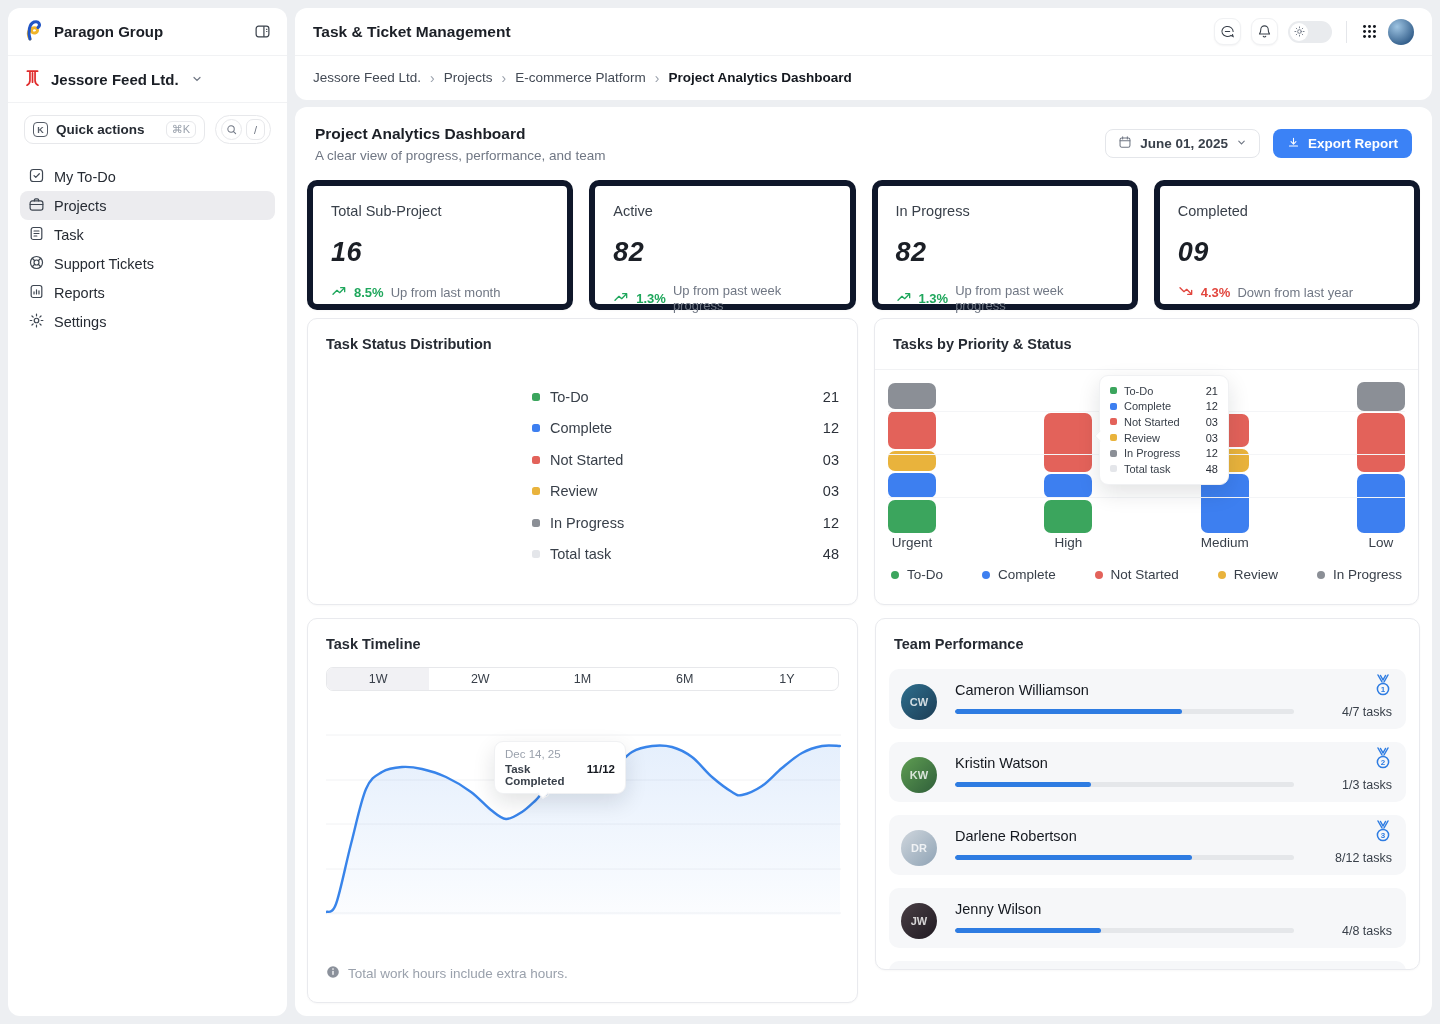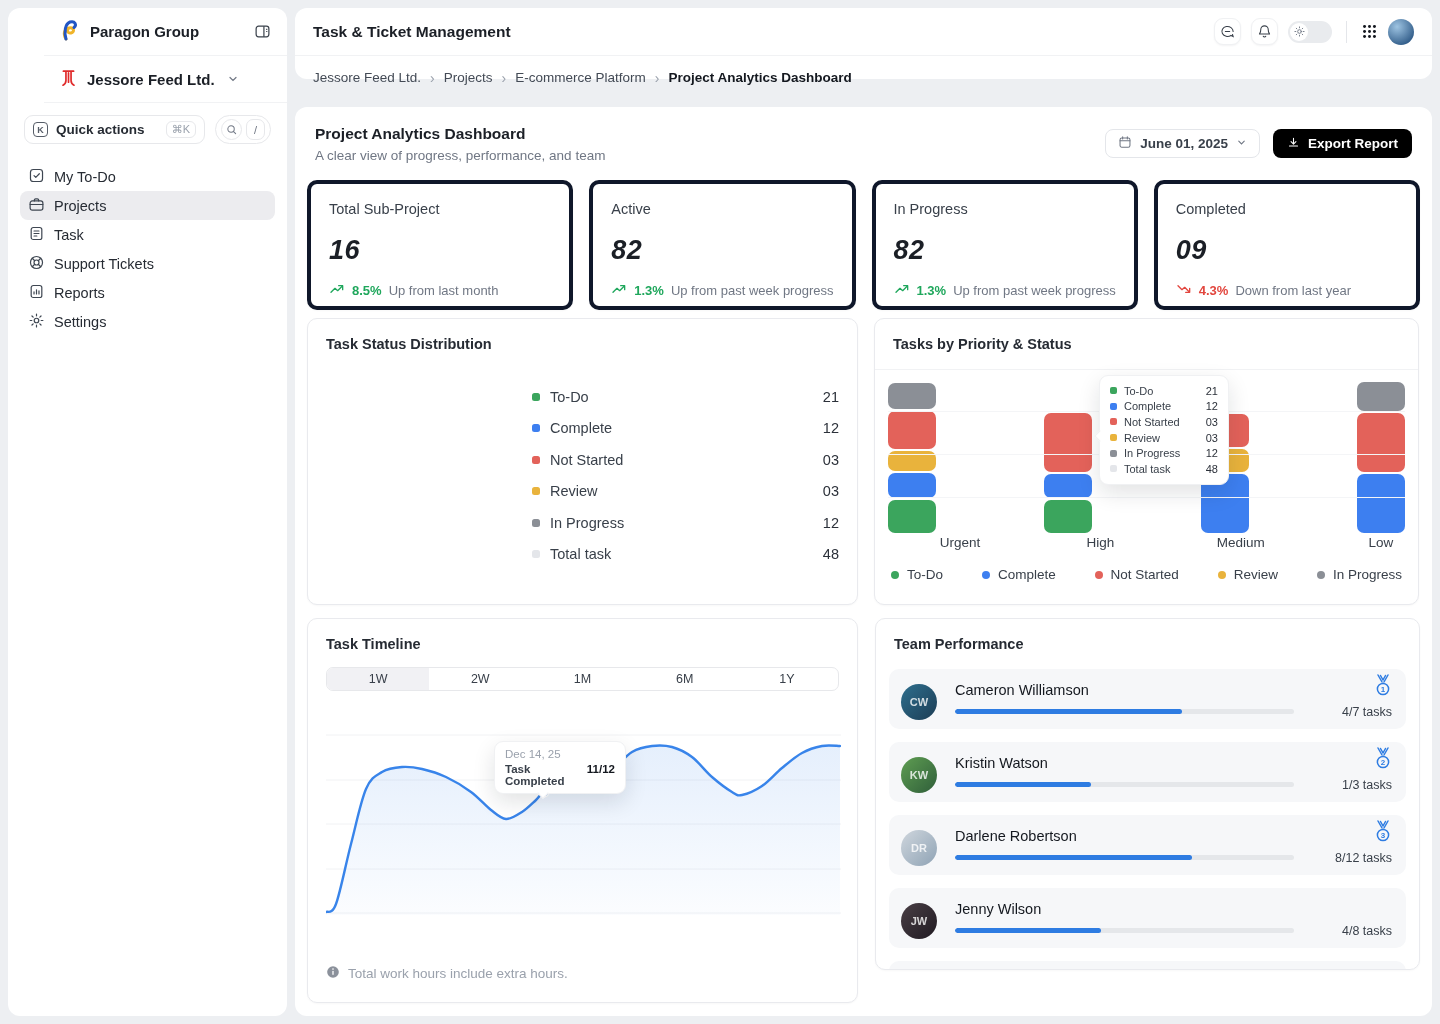--- a/index.html
+++ b/index.html
@@ -2,40 +2,40 @@
 <html><head>
 <meta charset="utf-8">
 <style>
   * { margin:0; padding:0; box-sizing:border-box; }
   html,body { width:1440px; height:1024px; font-family:"Liberation Sans", sans-serif; background:#edeff2; color:#1b1f26; }
   .screen { position:relative; width:1440px; height:1024px; overflow:hidden; }
   .card { background:#fff; border-radius:12px; }
 
   
   .sidebar { position:absolute; left:8px; top:8px; width:279px; height:1008px; }
-  .sb-row { display:flex; align-items:center; padding:0 16px;margin-left:36px; }
+  .sb-row { display:flex; align-items:center; padding:0 16px; }
   .sb-header { height:48px; border-bottom:1px solid #f1f2f4; justify-content:space-between; }
   .sb-brand { display:flex; align-items:center; gap:10px; font-size:15px; font-weight:700; }
   .sb-company { height:47px; border-bottom:1px solid #f1f2f4; gap:10px; font-size:15px; font-weight:700; }
   .icon-btn { display:flex; align-items:center; justify-content:center; cursor:pointer; background:none; border:none; }
   .sb-search { padding:12px 16px 10px; display:flex; gap:10px; }
   .qa-box { flex:1; height:29px; border:1px solid #e7e8eb; border-radius:9px; display:flex; align-items:center; gap:8px; padding:0 8px; }
   .qa-key { width:15px; height:15px; border:1.4px solid #565d68; border-radius:4px; font-size:9px; font-weight:700; color:#565d68; display:flex; align-items:center; justify-content:center; }
   .qa-label { flex:1; font-size:13.5px; color:#262b33; font-weight:600; }
   .qa-short { font-size:11px; color:#9aa1ac; border:1px solid #e7e8eb; border-radius:6px; padding:1px 5px; }
   .qa-icons { height:29px; border:1px solid #e7e8eb; border-radius:15px; display:flex; align-items:center; padding:0 5px; gap:4px; }
   .qa-circle { width:21px; height:21px; border:1px solid #e7e8eb; border-radius:50%; display:flex; align-items:center; justify-content:center; }
   .qa-slash { width:19px; height:21px; border:1px solid #e7e8eb; border-radius:7px; font-size:11px; color:#707784; display:flex; align-items:center; justify-content:center; }
   .sb-nav { padding:8px 12px; display:flex; flex-direction:column; }
   .nav-item { display:flex; align-items:center; gap:9px; height:29px; padding:0 8px; border-radius:8px; font-size:14.5px; color:#262b33; cursor:pointer; }
   .nav-item.active { background:#ececef; }
   .nav-item svg { flex:0 0 auto; }
 
   
-  .topcard { position:absolute; left:295px; top:8px; width:1137px; height:71px; }
+  .topcard { position:absolute; left:295px; top:8px; width:1137px; height:92px; }
   .tb-row1 { height:48px; display:flex; align-items:center; justify-content:space-between; padding:0 18px; border-bottom:1px solid #f1f2f4; }
   .tb-title { font-size:15.5px; font-weight:700; }
   .tb-right { display:flex; align-items:center; gap:10px; }
   .tb-btn { width:27px; height:27px; border:1px solid #f0f1f3; border-radius:9px; background:#fff; box-shadow:0 1px 2px rgba(20,24,31,.05); }
   .theme-pill { width:44px; height:22px; background:#e9ebee; border-radius:11px; display:flex; align-items:center; padding:2px; cursor:pointer; }
   .theme-knob { width:18px; height:18px; background:#fff; border-radius:50%; display:flex; align-items:center; justify-content:center; }
   .tb-sep { width:1px; height:22px; background:#e4e6ea; margin:0 4px; }
   .avatar { border-radius:50%; background:radial-gradient(circle at 35% 30%, #9ec4e2, #35608c 75%); }
   .tb-avatar { width:26px; height:26px; cursor:pointer; }
   .tb-row2 { height:43px; display:flex; align-items:center; padding:0 18px; font-size:13.5px; color:#434a55; gap:9px; }
@@ -43,24 +43,24 @@
   .bc-sep { color:#9aa1ac; font-size:14px; }
   .bc-item.current { color:#14181f; font-weight:700; cursor:default; }
 
   
   .content { position:absolute; left:295px; top:107px; width:1137px; height:909px; overflow:hidden; }
   .page-head { display:flex; justify-content:space-between; align-items:flex-start; padding:18px 20px 0; }
   .ph-title { font-size:15.5px; font-weight:700; }
   .ph-sub { font-size:13.5px; color:#707784; margin-top:5px; }
   .ph-right { display:flex; gap:13px; margin-top:4px; }
   .date-pill { height:29px; border:1px solid #e4e6ea; border-radius:8px; display:flex; align-items:center; gap:8px; padding:0 12px; font-size:13.5px; font-weight:600; color:#39404a; cursor:pointer; background:#fff; }
-  .export-btn { height:29px; background:#000000; color:#fff; border:none; border-radius:8px; display:flex; align-items:center; gap:8px; padding:0 14px; font-size:13.5px; font-weight:600; cursor:pointer; }
+  .export-btn { height:29px; background:#3b82f6; color:#fff; border:none; border-radius:8px; display:flex; align-items:center; gap:8px; padding:0 14px; font-size:13.5px; font-weight:600; cursor:pointer; }
 
   .stats-row { display:flex; gap:16px; padding:17px 12px 0; }
-  .stat-card { flex:1; height:130px; border:4px solid #0f172a; border-radius:10px; padding:17px 18px; background:#fff; box-shadow:0 1px 2px rgba(20,24,31,.03); }
+  .stat-card { flex:1; height:130px; border:6px solid #0f172a; border-radius:10px; padding:17px 18px; background:#fff; box-shadow:0 1px 2px rgba(20,24,31,.03); }
   .stat-label { font-size:14.5px; color:#39404a; }
   .stat-value { font-size:27px; font-weight:700; margin-top:18px; letter-spacing:.5px;font-style:italic; }
   .stat-trend { display:flex; align-items:center; gap:7px; margin-top:15px; font-size:13px; color:#707784; }
   .stat-trend b { font-weight:600;text-align:right; }
   .up b { color:#1fa75c; } .down b { color:#e2463e; }
 
   .charts-row { position:absolute; left:12px; top:211px; width:1113px; display:flex; gap:16px; }
   .panel { border:1px solid #e9eaee; border-radius:10px; background:#fff; position:relative; box-shadow:0 1px 2px rgba(20,24,31,.03); }
   .panel-title { font-size:14.5px; font-weight:700; color:#262b33; padding:17px 18px 0; }
   .panel-l { width:551px; height:287px; }
@@ -76,21 +76,21 @@
   .dl-val { font-weight:500; color:#2c313a; }
 
   
   .bars-divider { position:absolute; left:0; right:0; top:50px; height:1px; background:#f1f2f4; }
   .bars-plot { position:absolute; left:13px; right:13px; top:52px; height:162px; }
   .grid-h { position:absolute; left:0; right:0; height:1px; background:#f4f5f7; }
   .bars-cols { position:absolute; left:0; right:0; bottom:0; top:0; display:flex; justify-content:space-between; }
   .bar-col { width:48px; display:flex; flex-direction:column; justify-content:flex-end; gap:2px; }
   .bar-seg { width:48px; border-radius:7px; }
   .bar-cats { position:absolute; left:13px; right:13px; top:216px; display:flex; justify-content:space-between; }
-  .bar-cat { width:48px; text-align:center; font-size:13.5px; color:#39404a;margin-left:48px; }
+  .bar-cat { width:48px; text-align:center; font-size:13.5px; color:#39404a; }
   .bar-legend { position:absolute; left:16px; right:16px; top:248px; display:flex; justify-content:space-between; }
   .bl-item { display:flex; align-items:center; gap:8px; font-size:13.5px; color:#39404a; }
   .bl-dot { width:8px; height:8px; border-radius:50%; }
   .chart-tooltip { position:absolute; background:#fff; border:1px solid #f0f1f3; border-radius:9px; box-shadow:0 8px 22px rgba(20,24,31,.12); z-index:5; }
   .bars-tip { left:224px; top:56px; width:130px; padding:7px 10px; }
   .bars-tip .tip-caret { position:absolute; left:-4px; top:56px; width:8px; height:8px; background:#fff; transform:rotate(45deg); border-left:1px solid #f0f1f3; border-bottom:1px solid #f0f1f3; }
   .tip-row { display:flex; align-items:center; gap:7px; height:15.6px; font-size:11px; color:#39404a; }
   .tip-chip { width:7px; height:7px; border-radius:2px; }
   .tip-label { flex:1; }
   .tip-val { color:#2c313a; }

